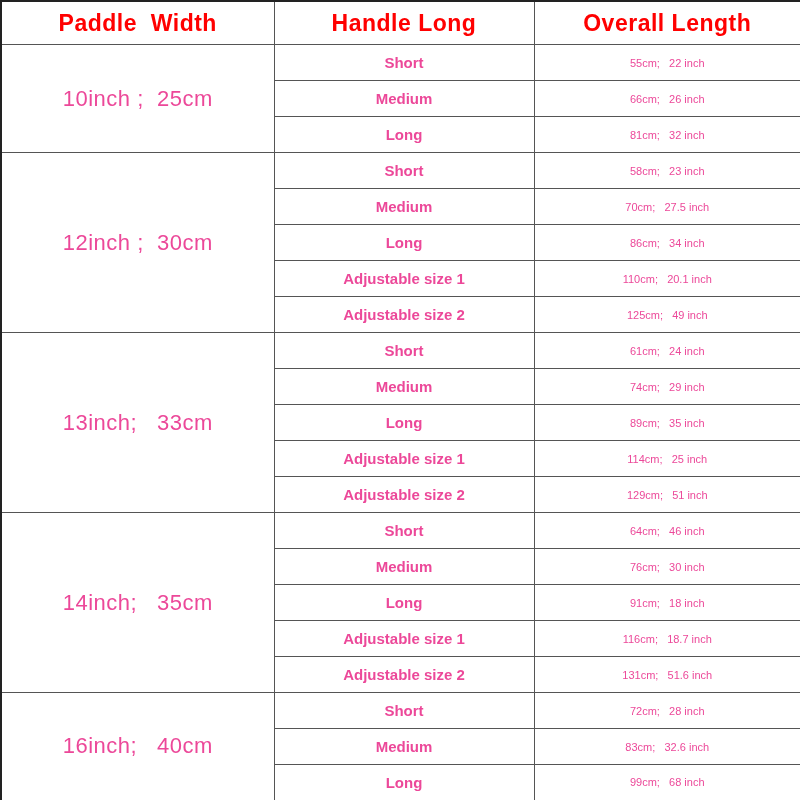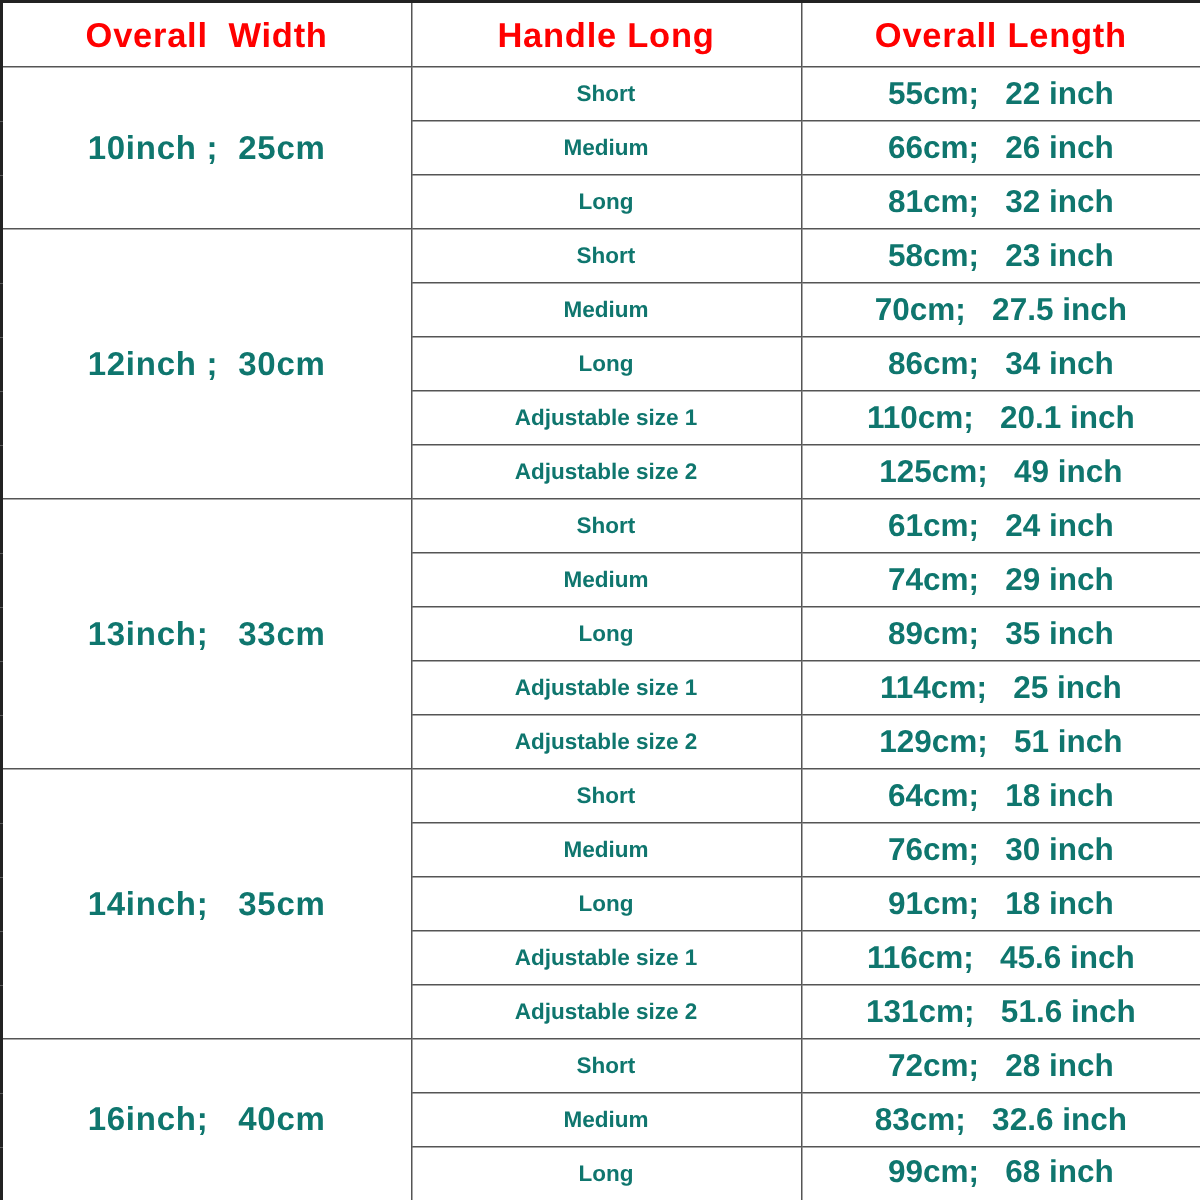--- a/index.html
+++ b/index.html
@@ -23,56 +23,56 @@
   }
   col.c1 { width: 273px; }
   col.c2 { width: 260px; }
   col.c3 { width: 267px; }
   th, td {
     border: 1px solid #555555;
     text-align: center;
     vertical-align: middle;
     padding: 0;
     white-space: pre;
-    color: #0f766e;
+    color: #ec4899;
   }
   tr.header-row th {
     height: 42px;
     color: #ff0000;
     font-size: 23px;
     font-weight: 700;
     letter-spacing: 0.5px;
   }
   tr.data-row { height: 36px; }
   td.paddle-width {
     font-size: 22px;
-    font-weight: 700;
+    font-weight: 400;
     letter-spacing: 0.5px;
   }
   td.handle-size {
     font-size: 15px;
     font-weight: 700;
   }
   td.overall-length {
-    font-size: 21px;
-    font-weight: 700;
+    font-size: 11px;
+    font-weight: 400;
   }
 </style>
 </head>
 <body>
 
 <table class="size-chart">
   <colgroup>
     <col class="c1">
       <col class="c2">
       <col class="c3">
   </colgroup>
   <thead>
     <tr class="header-row">
-      <th>Overall  Width</th>
+      <th>Paddle  Width</th>
       <th>Handle Long</th>
       <th>Overall Length</th>
     </tr>
   </thead>
   <tbody>
 
     <tr class="data-row">
       <td class="paddle-width" rowspan="3">10inch ;  25cm</td>
       <td class="handle-size">Short</td>
       <td class="overall-length">55cm;   22 inch</td>
@@ -126,33 +126,33 @@
       <td class="overall-length">114cm;   25 inch</td>
     </tr>
     <tr class="data-row">
       <td class="handle-size">Adjustable size 2</td>
       <td class="overall-length">129cm;   51 inch</td>
     </tr>
 
     <tr class="data-row">
       <td class="paddle-width" rowspan="5">14inch;   35cm</td>
       <td class="handle-size">Short</td>
-      <td class="overall-length">64cm;   18 inch</td>
+      <td class="overall-length">64cm;   46 inch</td>
     </tr>
     <tr class="data-row">
       <td class="handle-size">Medium</td>
       <td class="overall-length">76cm;   30 inch</td>
     </tr>
     <tr class="data-row">
       <td class="handle-size">Long</td>
       <td class="overall-length">91cm;   18 inch</td>
     </tr>
     <tr class="data-row">
       <td class="handle-size">Adjustable size 1</td>
-      <td class="overall-length">116cm;   45.6 inch</td>
+      <td class="overall-length">116cm;   18.7 inch</td>
     </tr>
     <tr class="data-row">
       <td class="handle-size">Adjustable size 2</td>
       <td class="overall-length">131cm;   51.6 inch</td>
     </tr>
 
     <tr class="data-row">
       <td class="paddle-width" rowspan="3">16inch;   40cm</td>
       <td class="handle-size">Short</td>
       <td class="overall-length">72cm;   28 inch</td>

